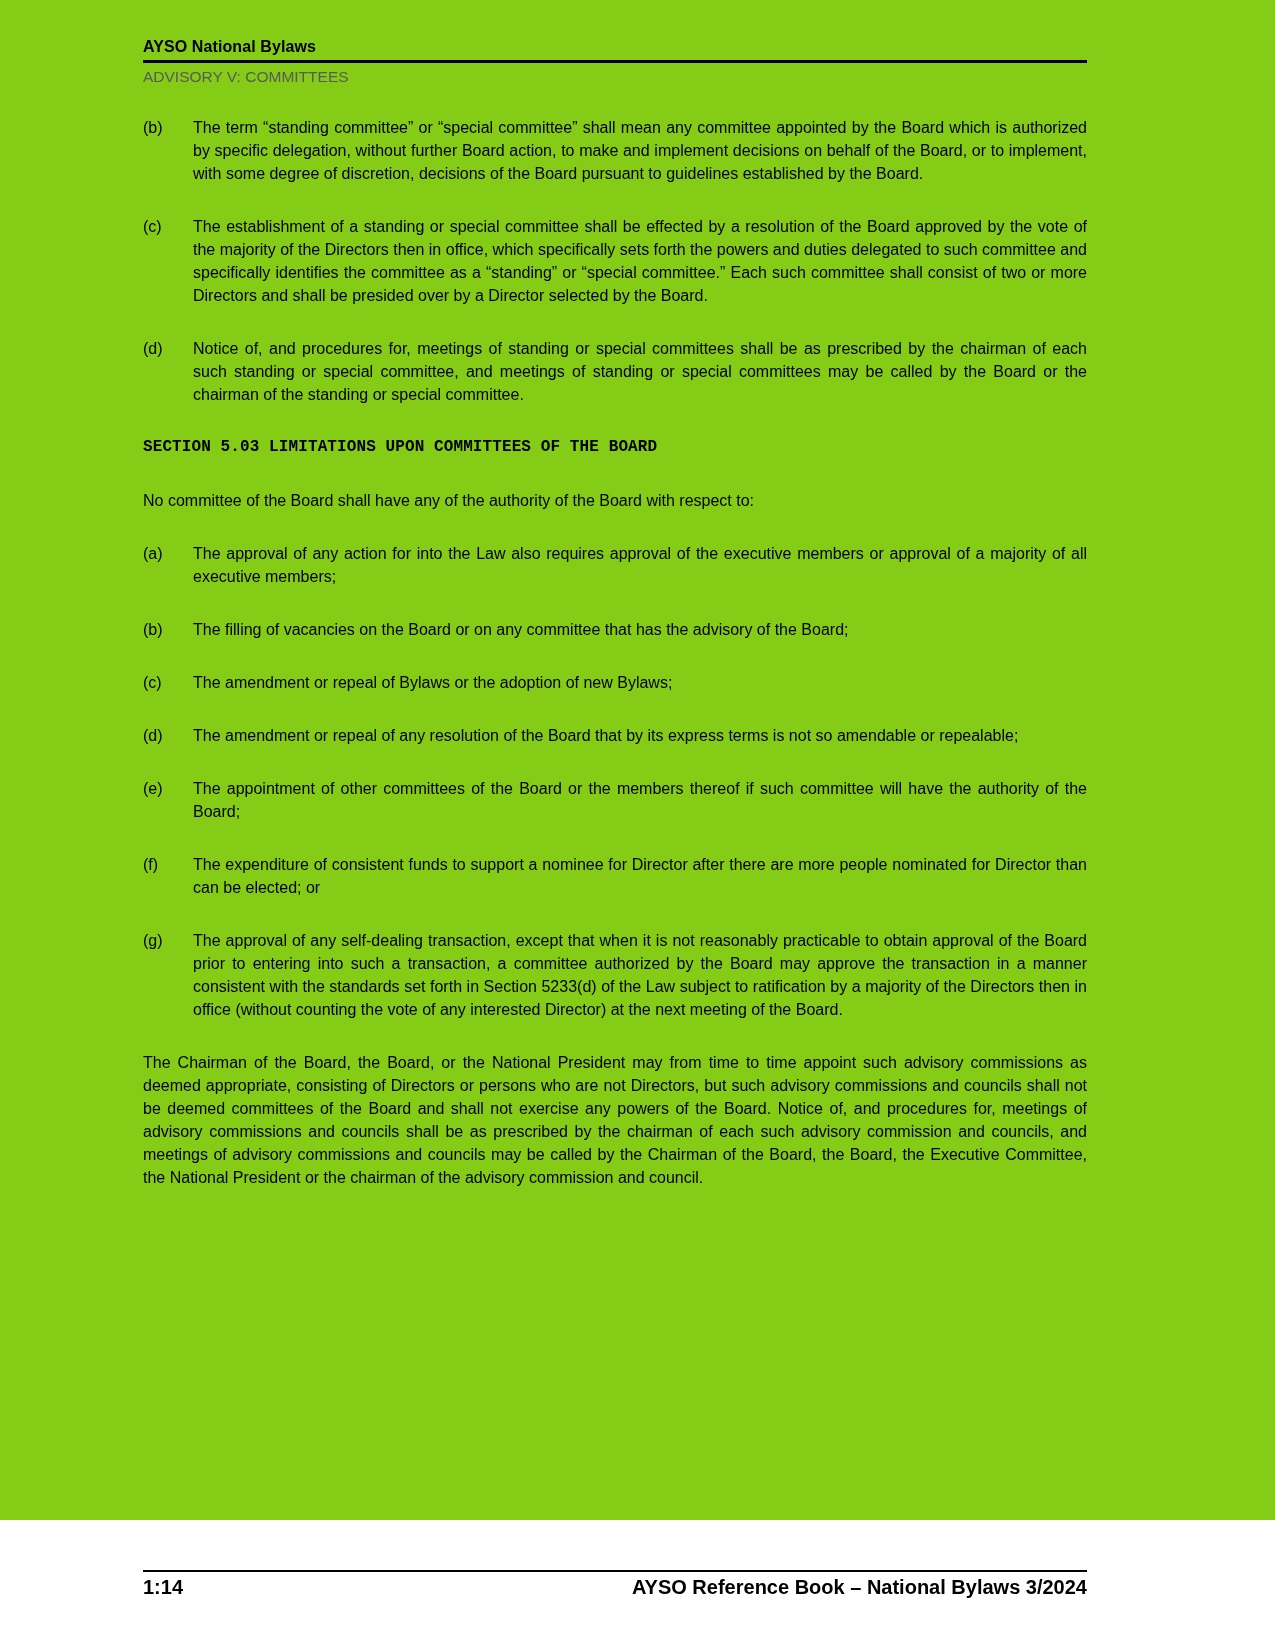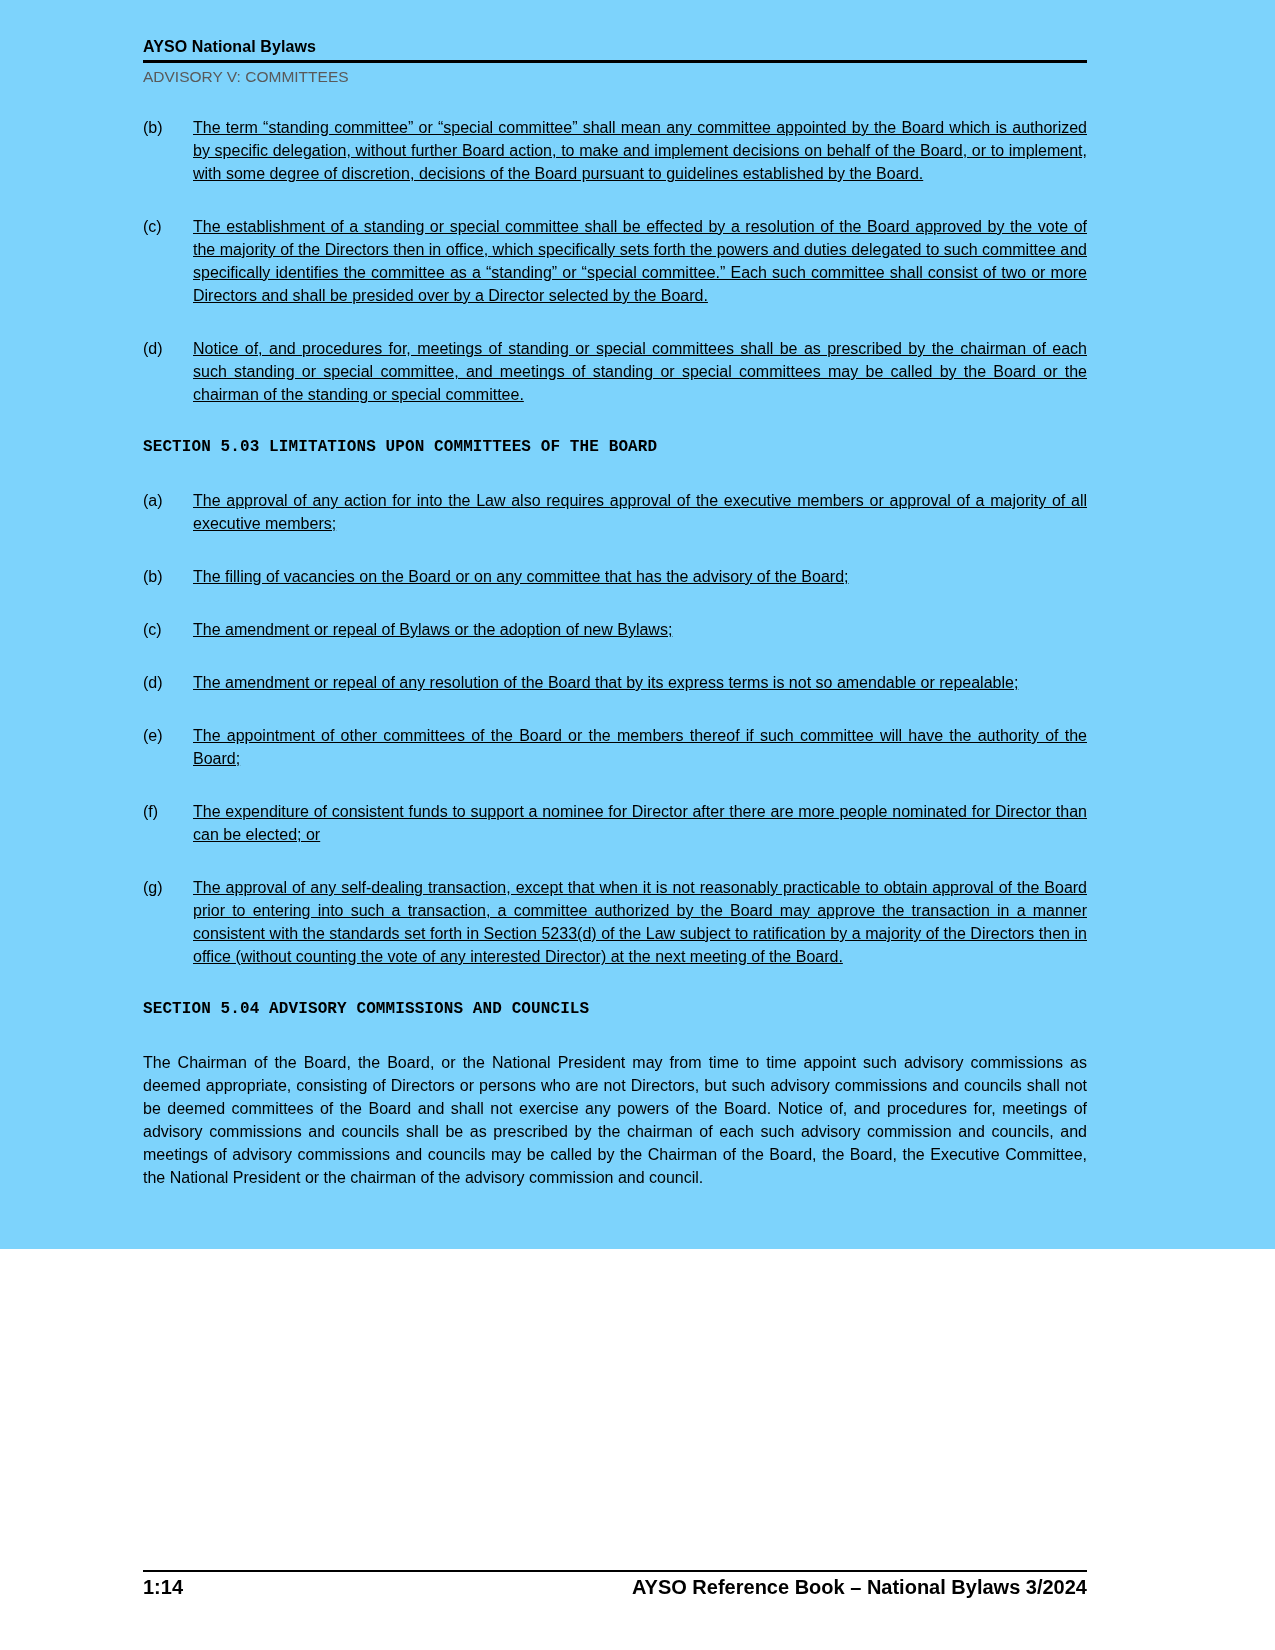--- a/index.html
+++ b/index.html
@@ -6,22 +6,22 @@
   html, body { background: #ffffff; }
   body {
     width: 1275px; height: 1650px;
     font-family: "Liberation Sans", sans-serif;
     color: #000000;
     position: relative;
     overflow: hidden;
   }
   .page {
     position: relative;
-    width: 1275px; height: 1249px;
-    background: #7dd3fc;
+    width: 1275px; height: 1520px;
+    background: #84cc16;
   }
   .content {
     position: absolute;
     left: 143px;
     top: 36px;
     width: 944px;
   }
   .doc-title {
     font-size: 16px;
     font-weight: bold;
@@ -48,21 +48,20 @@
     display: flex;
     margin-bottom: 30px;
   }
   .clause-label {
     width: 50px;
     flex-shrink: 0;
   }
   .clause-text {
     flex: 1;
     text-align: justify;
-    text-decoration: underline;
   }
   .section-heading {
     font-weight: bold;
     font-size: 16px;
     line-height: 23px;
     margin-bottom: 30px;
     letter-spacing: 0.1px;
     font-family: Liberation Mono, monospace;
   }
   .plain-para {
@@ -108,20 +107,21 @@
         <span class="clause-text">The establishment of a standing or special committee shall be effected by a resolution of the Board approved by the vote of the majority of the Directors then in office, which specifically sets forth the powers and duties delegated to such committee and specifically identifies the committee as a “standing” or “special committee.” Each such committee shall consist of two or more Directors and shall be presided over by a Director selected by the Board.</span>
       </div>
 
       <div class="clause">
         <span class="clause-label">(d)</span>
         <span class="clause-text">Notice of, and procedures for, meetings of standing or special committees shall be as prescribed by the chairman of each such standing or special committee, and meetings of standing or special committees may be called by the Board or the chairman of the standing or special committee.</span>
       </div>
 
       <div class="section-heading">SECTION 5.03 LIMITATIONS UPON COMMITTEES OF THE BOARD</div>
 
+      <div class="plain-para">No committee of the Board shall have any of the authority of the Board with respect to:</div>
 
       <div class="clause">
         <span class="clause-label">(a)</span>
         <span class="clause-text">The approval of any action for into the Law also requires approval of the executive members or approval of a majority of all executive members;</span>
       </div>
 
       <div class="clause">
         <span class="clause-label">(b)</span>
         <span class="clause-text">The filling of vacancies on the Board or on any committee that has the advisory of the Board;</span>
       </div>
@@ -144,21 +144,20 @@
       <div class="clause">
         <span class="clause-label">(f)</span>
         <span class="clause-text">The expenditure of consistent funds to support a nominee for Director after there are more people nominated for Director than can be elected; or</span>
       </div>
 
       <div class="clause">
         <span class="clause-label">(g)</span>
         <span class="clause-text">The approval of any self-dealing transaction, except that when it is not reasonably practicable to obtain approval of the Board prior to entering into such a transaction, a committee authorized by the Board may approve the transaction in a manner consistent with the standards set forth in Section 5233(d) of the Law subject to ratification by a majority of the Directors then in office (without counting the vote of any interested Director) at the next meeting of the Board.</span>
       </div>
 
-      <div class="section-heading">SECTION 5.04 ADVISORY COMMISSIONS AND COUNCILS</div>
 
       <div class="plain-para">The Chairman of the Board, the Board, or the National President may from time to time appoint such advisory commissions as deemed appropriate, consisting of Directors or persons who are not Directors, but such advisory commissions and councils shall not be deemed committees of the Board and shall not exercise any powers of the Board. Notice of, and procedures for, meetings of advisory commissions and councils shall be as prescribed by the chairman of each such advisory commission and councils, and meetings of advisory commissions and councils may be called by the Chairman of the Board, the Board, the Executive Committee, the National President or the chairman of the advisory commission and council.</div>
 
     </div>
   </div>
 
   <div class="footer">
     <span>1:14</span>
     <span>AYSO Reference Book – National Bylaws 3/2024</span>
   </div>

